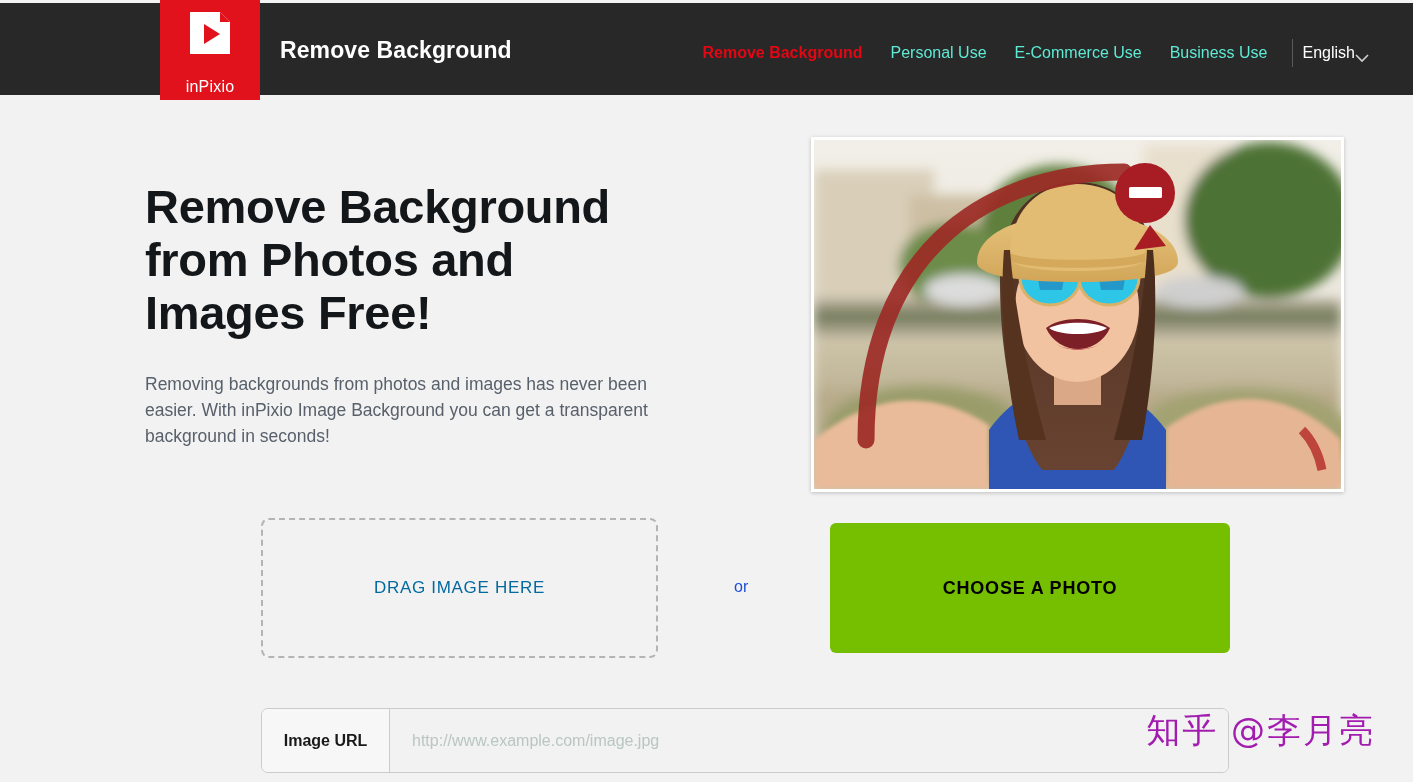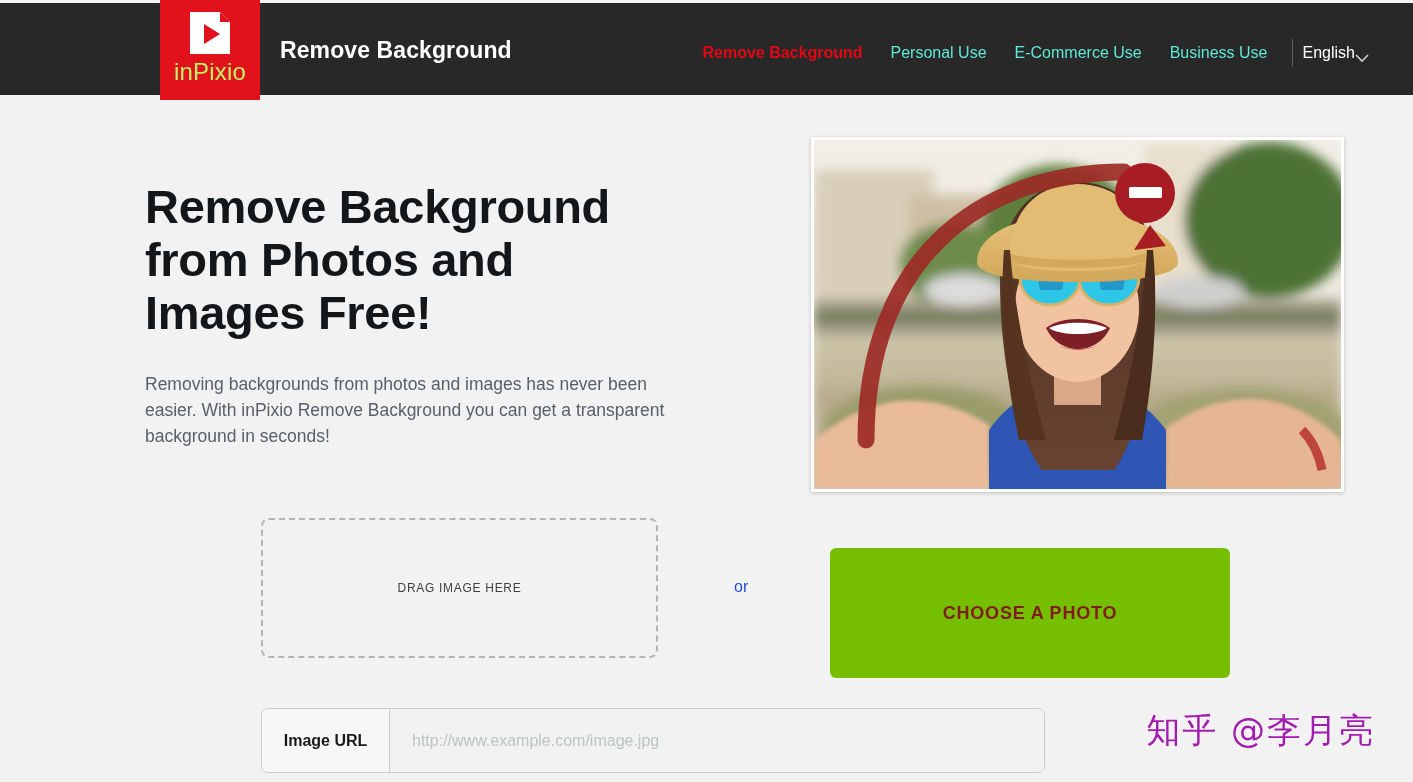--- a/index.html
+++ b/index.html
@@ -50,23 +50,23 @@
     padding-top: 10px;
   }
 
   .logo-mark {
     position: relative;
     width: 48px;
     height: 48px;
   }
 
   .logo-text {
-    margin-top: 0;
-    color: #bef264;
-    font-size: 24px;
+    margin-top: 20px;
+    color: #ffffff;
+    font-size: 16px;
     font-family: "Liberation Sans", sans-serif;
     letter-spacing: 0.2px;
   }
 
   .brand-title {
     position: absolute;
     left: 280px;
     top: 34px;
     color: #ffffff;
     font-size: 23px;
@@ -166,57 +166,56 @@
     border: 2px dashed #b4b4b4;
     border-radius: 8px;
     display: flex;
     align-items: center;
     justify-content: center;
     background: transparent;
     cursor: pointer;
   }
 
   .dropzone-label {
-    color: #404040;
-    font-size: 12px;
+    color: #0369a1;
+    font-size: 17px;
     letter-spacing: 0.7px;
   }
 
   .or-label {
     position: absolute;
     left: 734px;
     top: 578px;
     color: #1d4ed8;
     font-size: 16px;
   }
 
   .choose-btn {
     position: absolute;
     left: 830px;
     top: 523px;
     width: 400px;
     height: 130px;
     background: #76bf00;
     border: none;
     border-radius: 6px;
-    color: #7f1d1d;
+    color: #000000;
     font-size: 18px;
     font-weight: bold;
     letter-spacing: 0.8px;
     cursor: pointer;
     font-family: "Liberation Sans", sans-serif;
-    margin-top: 25px;
   }
 
   
   .url-bar {
     position: absolute;
     left: 261px;
     top: 708px;
-    width: 784px;
+    width: 968px;
     height: 65px;
     background: #f7f7f7;
     border: 1px solid #cbcbcb;
     border-radius: 7px;
     display: flex;
     align-items: stretch;
     overflow: hidden;
   }
 
   .url-label {
@@ -298,21 +297,21 @@
       </div>
     </div>
   </div>
 
   <h1 class="hero-title">
     <span>Remove Background</span><br>
     <span>from Photos and</span><br>
     <span>Images Free!</span>
   </h1>
 
-  <p class="hero-desc">Removing backgrounds from photos and images has never been easier. With inPixio Remove Background you can get a transparent background in seconds!</p>
+  <p class="hero-desc">Removing backgrounds from photos and images has never been easier. With inPixio Image Background you can get a transparent background in seconds!</p>
 
   <div class="hero-photo">
     <svg width="527" height="349" viewBox="0 0 527 349">
       <defs>
         <linearGradient id="skyG" x1="0" y1="0" x2="0" y2="1">
           <stop offset="0%" stop-color="#f2efe8"></stop>
           <stop offset="100%" stop-color="#e4ded2"></stop>
         </linearGradient>
         <linearGradient id="groundG" x1="0" y1="0" x2="0" y2="1">
           <stop offset="0%" stop-color="#cfc6ab"></stop>

